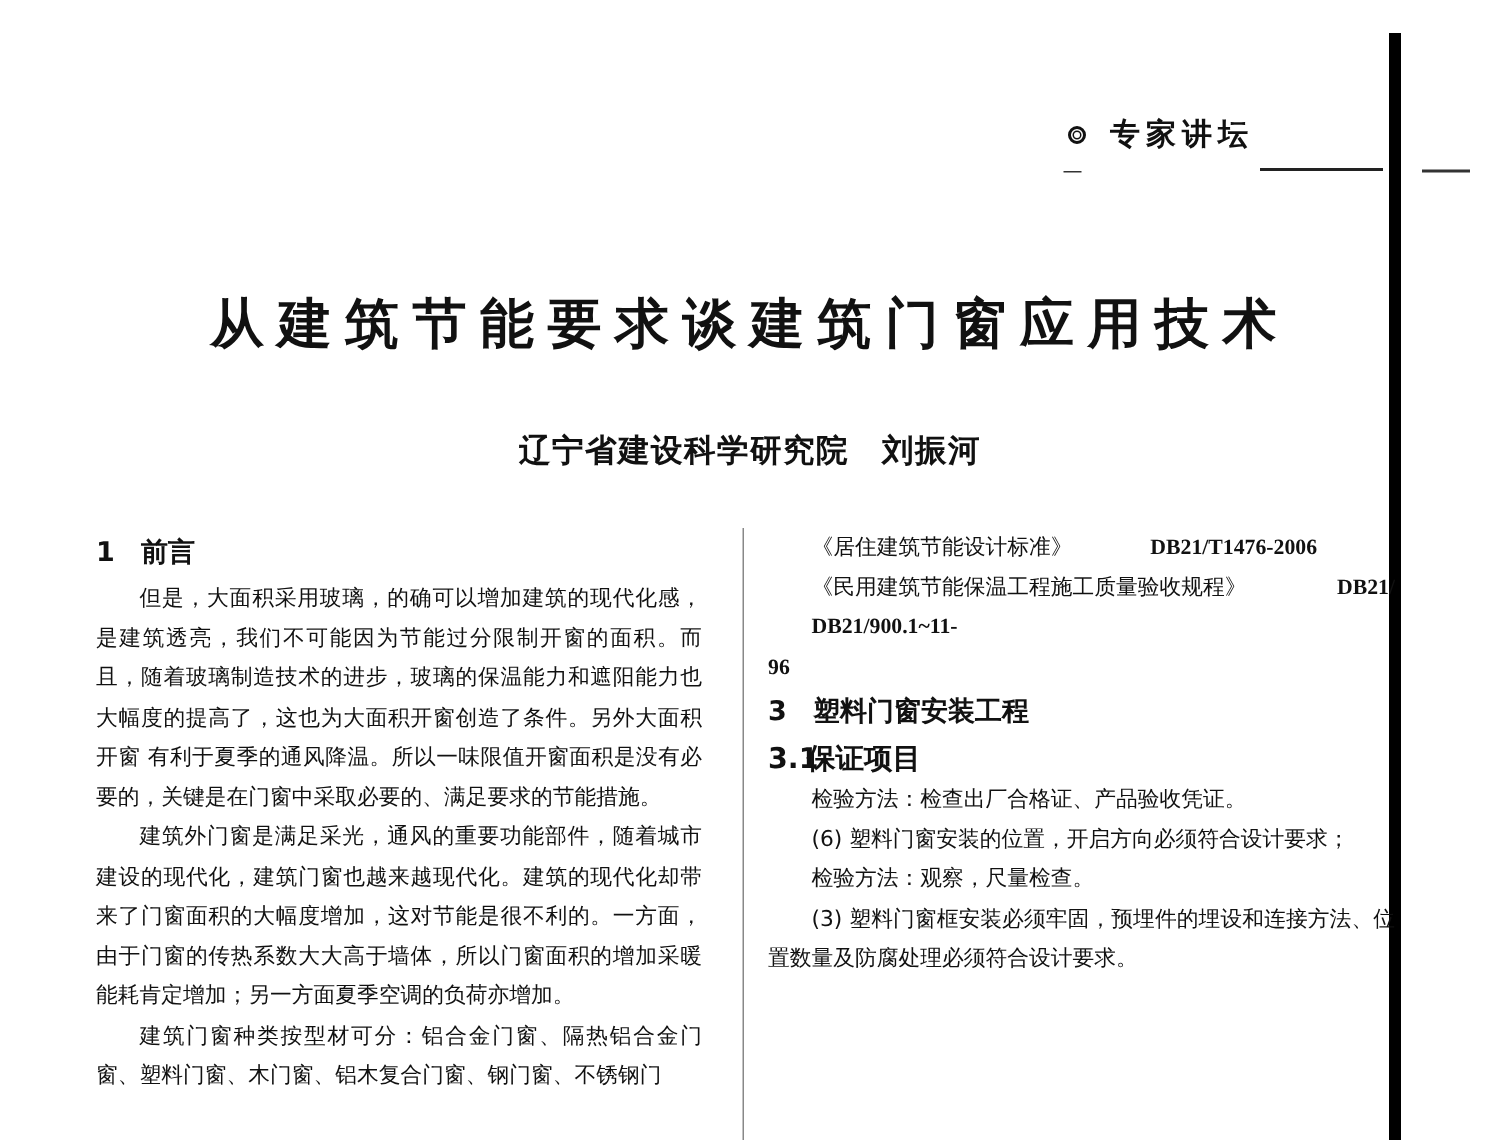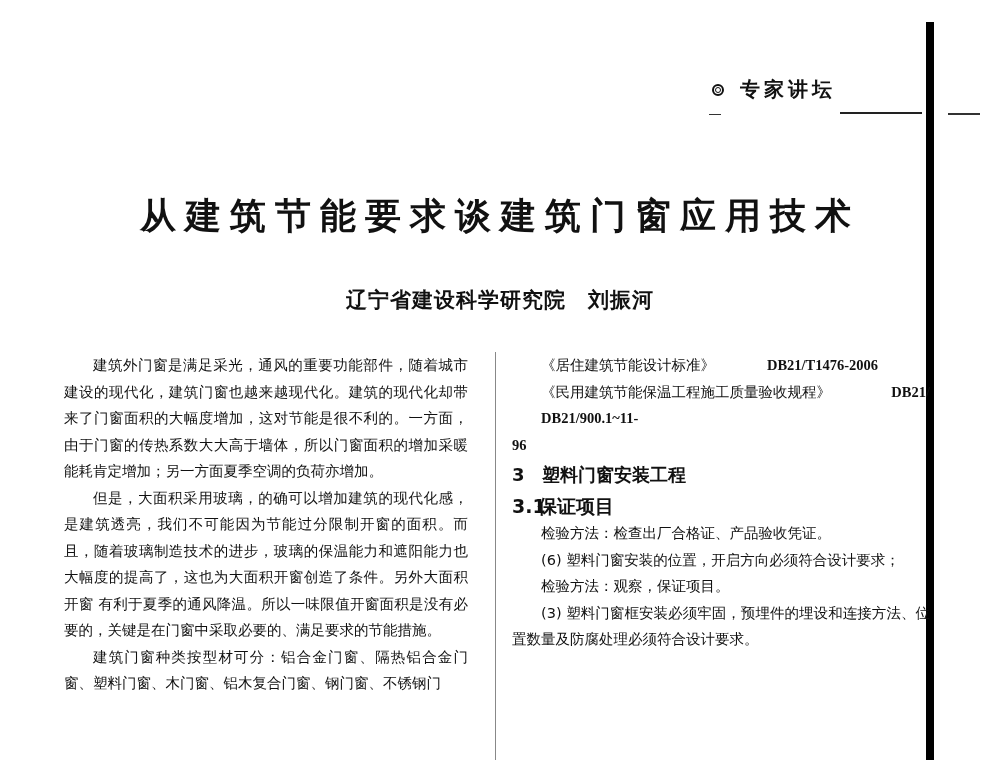--- a/index.html
+++ b/index.html
@@ -60,22 +60,23 @@
 <div class="rule-b"></div>
 <div class="rule-c"></div>
 <div class="edge-bar"></div>
 
 <div class="title">从建筑节能要求谈建筑门窗应用技术</div>
 <div class="byline">
   <span>辽宁省建设科学研究院</span><span class="gap"></span><span>刘振河</span>
 </div>
 
 <div class="col col-left">
+  <h2><span class="num">1</span><span>前言</span></h2>
+  <p class="indent">但是，大面积采用玻璃，的确可以增加建筑的现代化感，是建筑透亮，我们不可能因为节能过分限制开窗的面积。而且，随着玻璃制造技术的进步，玻璃的保温能力和遮阳能力也大幅度的提高了，这也为大面积开窗创造了条件。另外大面积开窗 有利于夏季的通风降温。所以一味限值开窗面积是没有必要的，关键是在门窗中采取必要的、满足要求的节能措施。</p>
   <p class="indent">建筑外门窗是满足采光，通风的重要功能部件，随着城市建设的现代化，建筑门窗也越来越现代化。建筑的现代化却带来了门窗面积的大幅度增加，这对节能是很不利的。一方面，由于门窗的传热系数大大高于墙体，所以门窗面积的增加采暖能耗肯定增加；另一方面夏季空调的负荷亦增加。</p>
-  <p class="indent">但是，大面积采用玻璃，的确可以增加建筑的现代化感，是建筑透亮，我们不可能因为节能过分限制开窗的面积。而且，随着玻璃制造技术的进步，玻璃的保温能力和遮阳能力也大幅度的提高了，这也为大面积开窗创造了条件。另外大面积开窗 有利于夏季的通风降温。所以一味限值开窗面积是没有必要的，关键是在门窗中采取必要的、满足要求的节能措施。</p>
   <p class="indent">建筑门窗种类按型材可分：铝合金门窗、隔热铝合金门窗、塑料门窗、木门窗、铝木复合门窗、钢门窗、不锈钢门</p>
 </div>
 
 <div class="divider"></div>
 
 <div class="col col-right">
   <div class="ref">
     <span>《居住建筑节能设计标准》</span>
       <span class="code">DB21/T1476-2006</span>
       <span></span>
@@ -87,15 +88,15 @@
   <div class="ref">
       <span class="code">DB21/900.1~11-</span>
   </div>
   <p class="serif-num">96</p>
 
   <h2><span class="num">3</span><span>塑料门窗安装工程</span></h2>
   <h3><span class="num">3.1</span><span>保证项目</span></h3>
 
   <p class="indent">检验方法：检查出厂合格证、产品验收凭证。</p>
   <p class="indent">(6) 塑料门窗安装的位置，开启方向必须符合设计要求；</p>
-  <p class="indent">检验方法：观察，保证项目。</p>
+  <p class="indent">检验方法：观察，尺量检查。</p>
   <p class="indent">(3) 塑料门窗框安装必须牢固，预埋件的埋设和连接方法、位置数量及防腐处理必须符合设计要求。</p>
 </div>
 
 </body></html>

